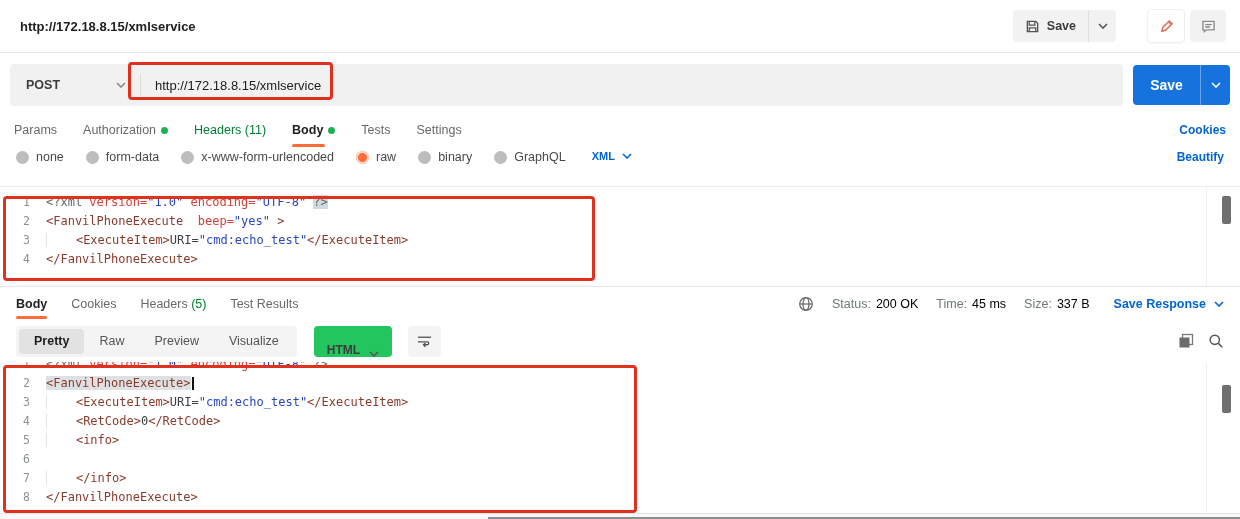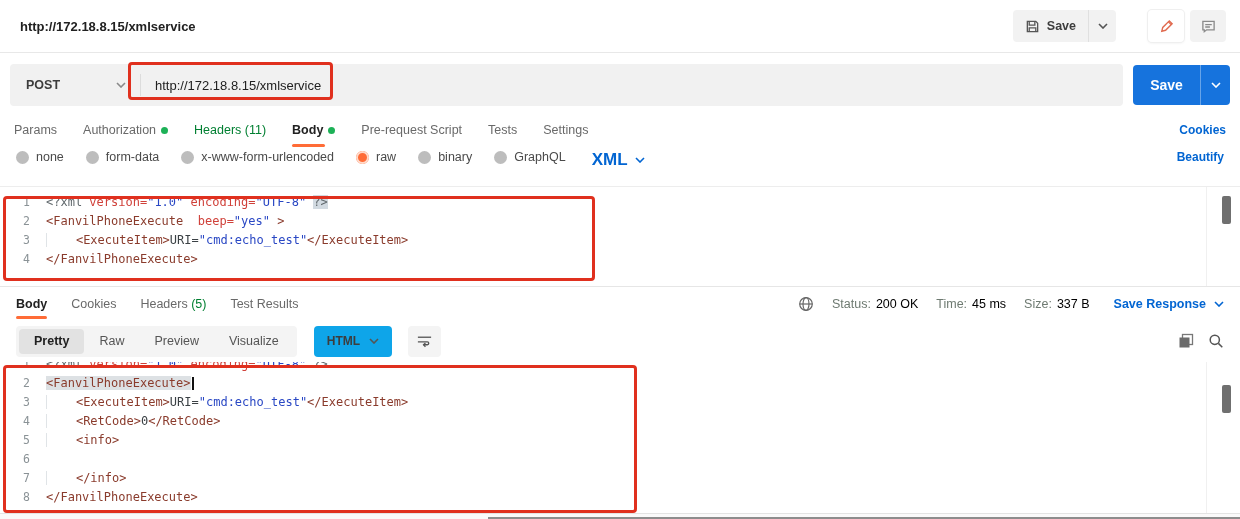--- a/index.html
+++ b/index.html
@@ -48,21 +48,21 @@
   .dot { width:7px; height:7px; border-radius:50%; background:#1db157; }
   .spacer { flex:1; }
   .blue-link { color:#0265d2; font-size:12px; font-weight:bold; cursor:pointer; }
 
   
   .radio-row { height:37px; padding:0 16px; display:flex; align-items:flex-start; border-bottom:1px solid #ededed; }
   .radio-opt { display:flex; align-items:center; gap:7px; margin-right:22px;
     font-size:12.5px; color:#4a4a4a; cursor:pointer; }
   .radio-dot { width:13px; height:13px; border-radius:50%; background:#bdbdbd; }
   .radio-opt.selected .radio-dot { background:#ff6c37; box-shadow:inset 0 0 0 2px #ffd9c9; }
-  .lang-select { display:flex; align-items:center; gap:7px; color:#0265d2; font-size:17px;
+  .lang-select { display:flex; align-items:center; gap:7px; color:#0265d2; font-size:11px;
     font-weight:bold; margin-left:4px; cursor:pointer; }
 
   
   .editor { position:relative; background:#fff; font-family:"DejaVu Sans Mono", monospace; }
   .editor1 { height:100px; padding-top:6px; border-bottom:1px solid #e6e6e6; overflow:hidden; }
   .editor2 { height:157px; overflow:hidden; }
   .code-row { display:flex; height:19px; line-height:19px; font-size:12px; white-space:pre; }
   .gutter { width:46px; text-align:right; padding-right:16px; color:#8a9296; flex:none;
     font-size:11.5px; }
   .code-text { white-space:pre; }
@@ -94,21 +94,21 @@
   .meta-label { color:#6e7a71; }
   .meta-value { color:#000000; }
   .save-response { display:flex; align-items:center; gap:8px; color:#0265d2;
     font-size:12.5px; font-weight:bold; cursor:pointer; margin-left:6px; }
 
   .view-row { height:42px; padding:0 16px; display:flex; align-items:center; }
   .segmented { display:flex; background:#f4f4f4; border-radius:4px; padding:3px; height:31px; }
   .seg-item { display:flex; align-items:center; padding:0 15px; font-size:12.5px; color:#555;
     border-radius:4px; cursor:pointer; }
   .seg-item.active { background:#e2e2e2; color:#212121; font-weight:bold; }
-  .fmt-select { display:flex; align-items:center; gap:9px; background:#0ea5e9; border-radius:4px;
+  .fmt-select { display:flex; align-items:flex-end; gap:9px; background:#22c55e; border-radius:4px;
     height:31px; padding:0 13px; margin-left:17px; font-size:12px; font-weight:bold; color:#3d3d3d; cursor:pointer; }
   .tool-btn { width:33px; height:31px; background:#f4f4f4; border-radius:4px; margin-left:16px;
     display:flex; align-items:center; justify-content:center; cursor:pointer; }
   .right-icons { display:flex; align-items:center; gap:14px; }
 
   
   .anno { position:absolute; border:3px solid #e0301e; border-radius:4px; z-index:60; pointer-events:none; }
   .bottom-strip { position:absolute; left:0; right:0; bottom:0; height:6px; background:#fafafa;
     border-top:1px solid #e4e4e4; }
   .bottom-edge { position:absolute; bottom:0; left:488px; right:0; height:2px; background:#8d8d8d; }
@@ -191,23 +191,20 @@
         <div class="tab">
           <span class="tab-label">Authorization</span>
           <span class="dot"></span>
         </div>
         <div class="tab green-text">
           <span class="tab-label">Headers (11)</span>
         </div>
         <div class="tab active">
           <span class="tab-label">Body</span>
           <span class="dot"></span>
-        </div>
-        <div class="tab">
-          <span class="tab-label">Pre-request Script</span>
         </div>
         <div class="tab">
           <span class="tab-label">Tests</span>
         </div>
         <div class="tab">
           <span class="tab-label">Settings</span>
         </div>
       </div>
     <div class="spacer"></div>
     <div class="blue-link">Cookies</div>

